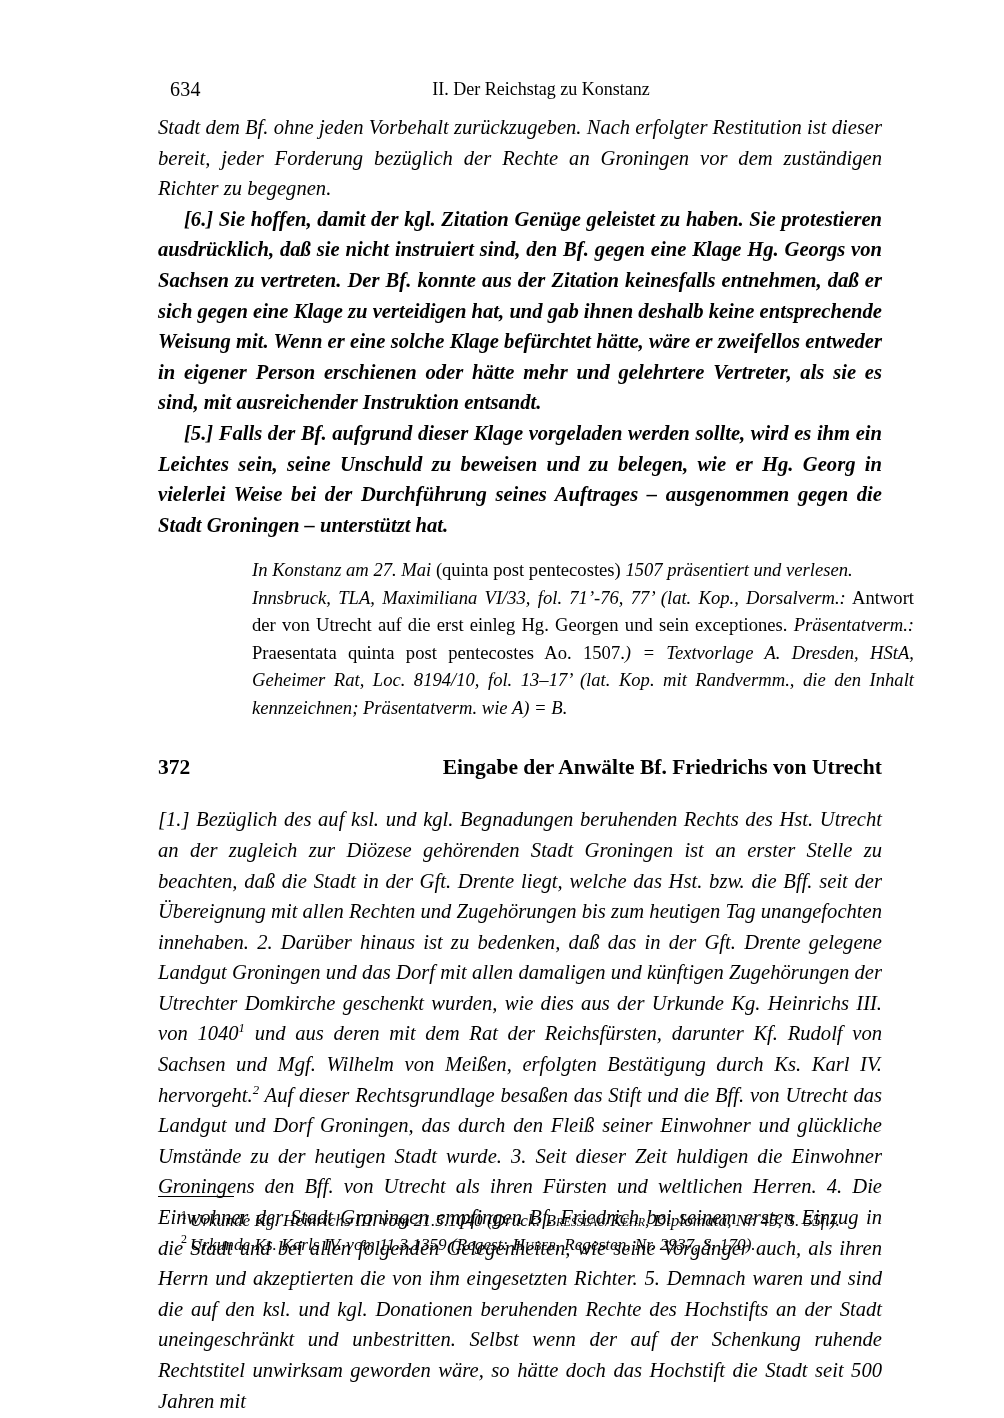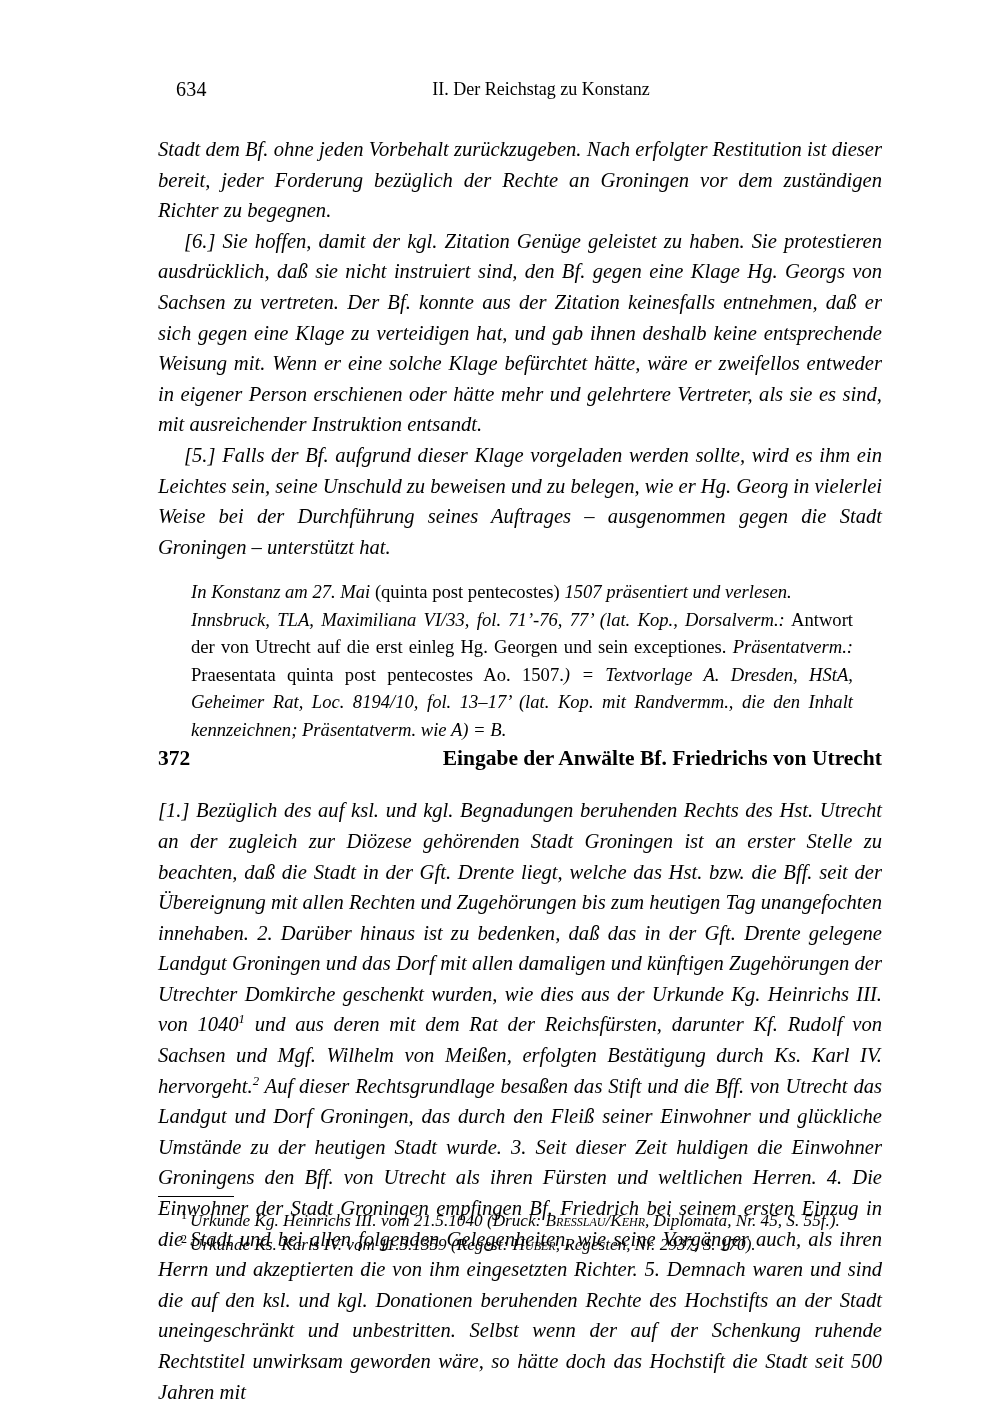--- a/index.html
+++ b/index.html
@@ -30,70 +30,72 @@
 
   
   .header-row {
     position: relative;
     height: 34px;
     font-size: 19.5px;
     line-height: 34px;
   }
   .folio {
     position: absolute;
-    left: 18px;
+    left: 12px;
     top: 0;
     font-size: 20px;
     letter-spacing: 0.2px;
   }
   .running-title {
     position: absolute;
     left: 0;
     right: 0;
     top: 0;
     text-align: center;
     font-size: 18px;
     padding-left: 42px;
   }
 
   
   .body-block {
-    margin-top: 28px;
+    margin-top: 6px;
   }
   p.para {
     margin: 0;
     font-style: italic;
     font-size: 20.6px;
     line-height: 30.6px;
     text-align: justify;
     text-justify: inter-word;
     -webkit-hyphens: none;
     hyphens: none;
   }
   p.para.indent {
     text-indent: 26px;
+    font-weight: bold;
   }
 
   
   .source-block {
     margin-top: 16px;
-    margin-left: 33px;
+    margin-left: 94px;
     width: 662px;
     font-size: 18.6px;
     line-height: 27.5px;
     text-align: justify;
   }
   .source-block p {
     margin: 0;
   }
   .it { font-style: italic; }
   .ro { font-style: normal; }
 
   
   .section-heading {
+    margin-top: 31px;
     font-weight: bold;
     font-size: 21.5px;
     line-height: 30px;
     display: flex;
   }
   .section-heading .sec-num {
     width: 66px;
     flex: 0 0 66px;
   }
   .section-heading .sec-title {

